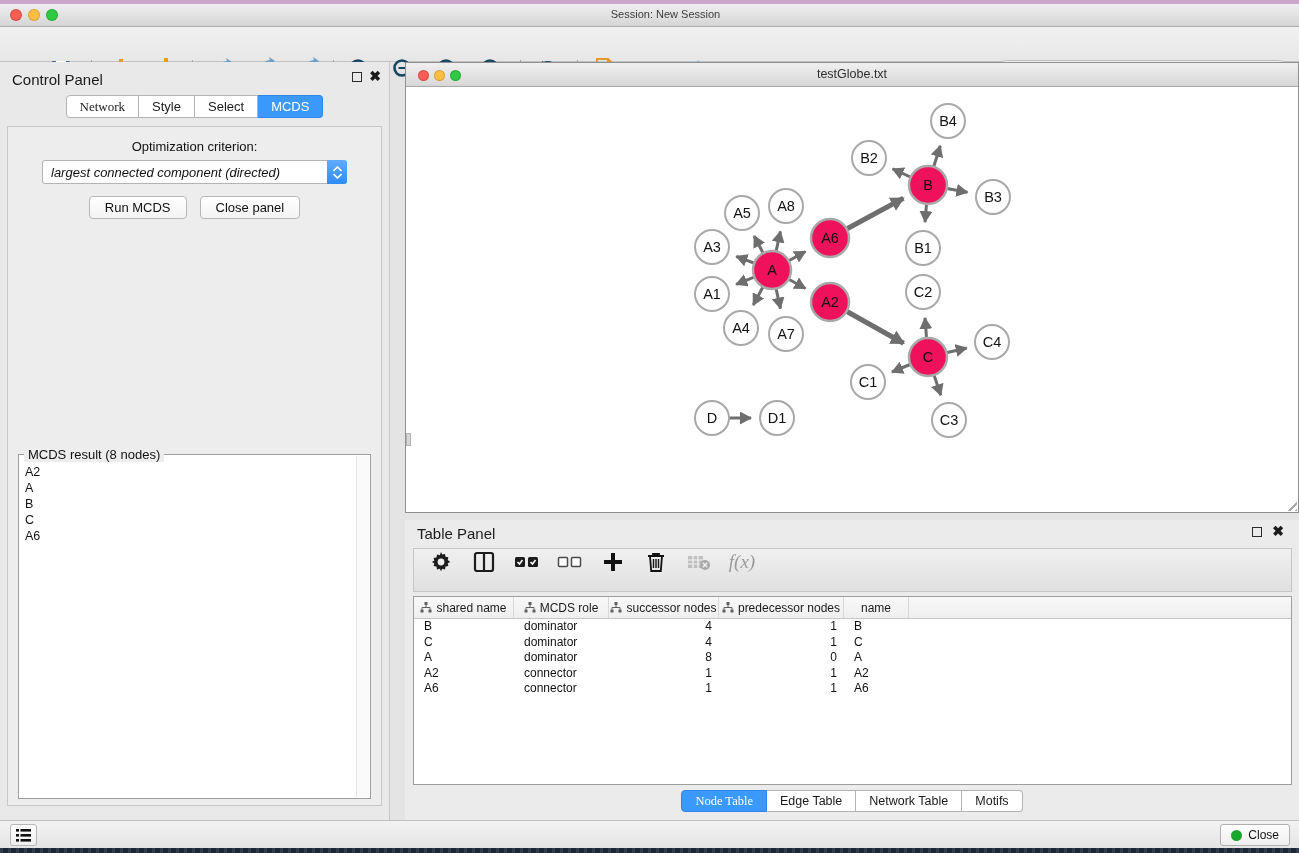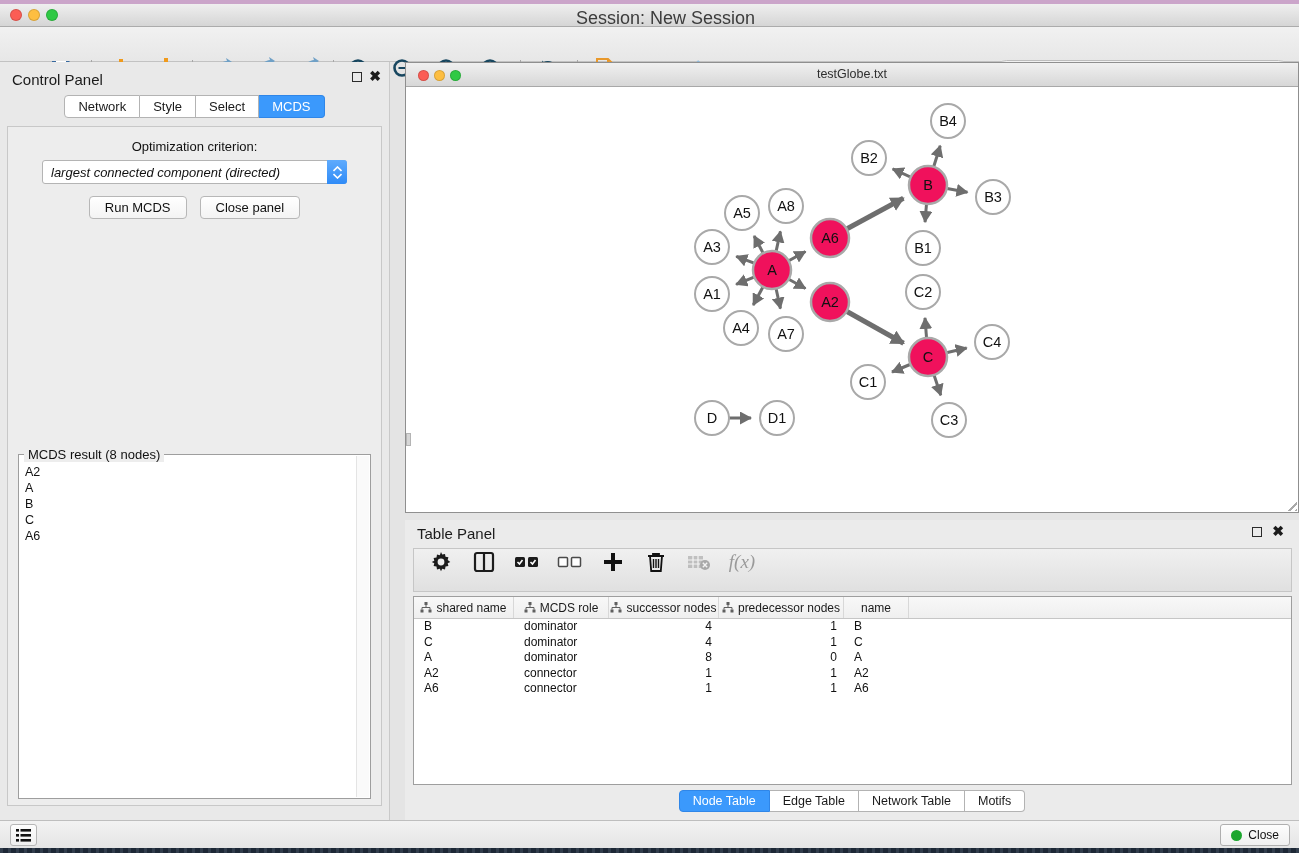--- a/index.html
+++ b/index.html
@@ -7,21 +7,21 @@
     font-family:"Liberation Sans", sans-serif; background:#E4E4E4; position:relative; }
   .abs { position:absolute; }
 
   
   #top-strip { left:0; top:0; width:1299px; height:4px; background:#CBA5CA; }
   #titlebar { left:0; top:4px; width:1299px; height:23px;
     background:linear-gradient(#EFEFEF,#D5D5D5); border-bottom:1px solid #ABABAB; }
   .light { position:absolute; width:12px; height:12px; border-radius:50%; top:5px;
     box-shadow:inset 0 0 0 1px rgba(0,0,0,.15); }
   #titlebar .t-title { position:absolute; width:100%; text-align:center; top:4px;
-    font-size:18px; color:#3C3C3C;padding-left:32px; }
+    font-size:11px; color:#3C3C3C;padding-left:32px; }
 
   
   #toolbar { left:0; top:27px; width:1299px; height:35px;
     background:linear-gradient(#F1F1F1,#E7E7E7); border-bottom:1px solid #C2C2C2; }
   .tb-btn { position:absolute; top:29px; width:30px; height:30px; display:flex;
     align-items:center; justify-content:center; }
   .tb-sep { position:absolute; top:33px; height:22px; border-left:1px dotted #A6A6A6; }
   #search-wrap { position:absolute; right:9px; top:33px; width:295px; height:23px;
     border:1px solid #BDBDBD; border-radius:12px; background:#fff;
     box-shadow:inset 0 1px 2px rgba(0,0,0,.08); display:flex; align-items:center; }
@@ -32,21 +32,21 @@
   
   #control-panel { left:0; top:62px; width:390px; height:758px; background:#E9E9E9;
     border-right:1px solid #C9C9C9; }
   .panel-title { position:absolute; left:12px; top:9px; font-size:15px; color:#1B1B1B; }
   .float-ic { position:absolute; top:10px; width:10px; height:10px;
     border:1.5px solid #2B2B2B; background:transparent; }
   .close-ic { position:absolute; top:6px; font-size:14px; font-weight:bold; color:#1B1B1B; }
   .seg-tab { background:#fff; border:1px solid #B3B3B3; border-left:none;
     padding:0 13px; font-size:13px; color:#1A1A1A; height:23px; line-height:21px;
     cursor:default; white-space:nowrap; }
-  .seg-tab:first-child { border-left:1px solid #B3B3B3; border-radius:4px 0 0 4px; }
+  .seg-tab:first-child { border-left:1px solid #B3B3B3; border-radius:4px 0 0 4px;font-family:Liberation Serif, serif; }
   .seg-tab:last-child { border-radius:0 4px 4px 0; }
   .seg-tab.selected { background:#3B99FC; border-color:#2F86E8; color:#fff; }
   #cp-tabs { position:absolute; top:33px; left:0; width:100%; display:flex;
     justify-content:center; }
   #cp-content { position:absolute; left:7px; right:7px; top:64px; bottom:14px;
     background:#EDEDED; border:1px solid #C8C8C8; }
   #opt-label { position:absolute; top:12px; width:100%; text-align:center;
     font-size:13px; color:#111; }
   #opt-select { position:absolute; left:34px; right:34px; top:33px; height:24px;
     background:#fff; border:1px solid #B4B4B4; border-radius:3px; display:flex;

